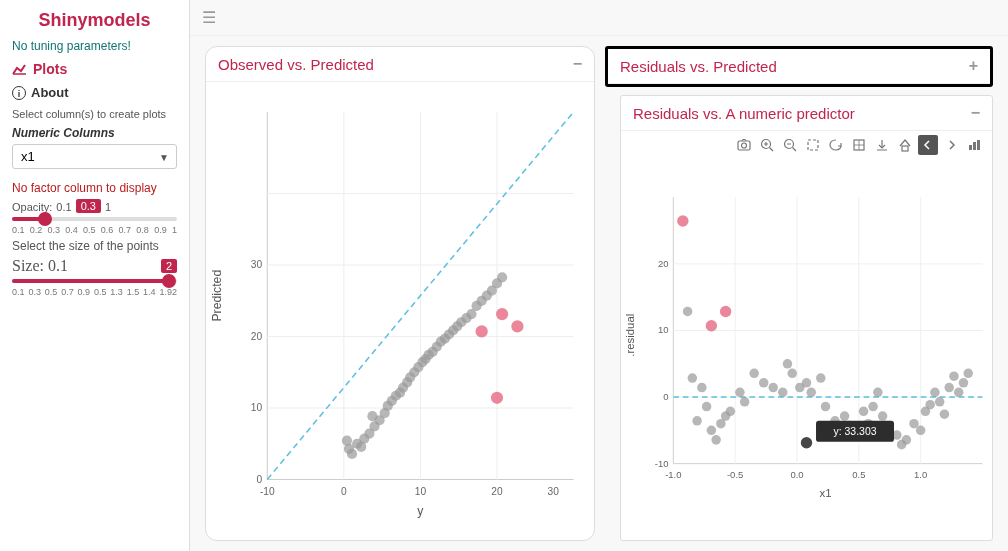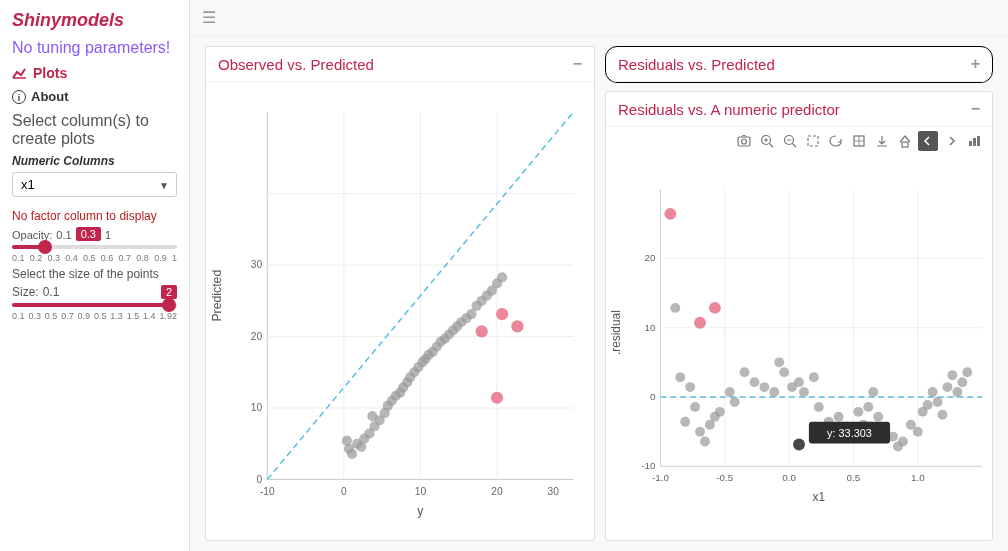--- a/index.html
+++ b/index.html
@@ -11,27 +11,26 @@
       min-width: 190px;
       border-right: 1px solid #ddd;
       padding: 10px 12px;
       overflow-y: auto;
       background: #fff;
     }
     .sidebar-title {
       color: #c0254d;
       font-size: 18px;
       font-weight: bold;
-      text-align: left;
+      text-align: center;
       margin-bottom: 8px;
-      font-style: italic;
     }
     .no-tuning {
-      font-size: 16px;
-      color: #8b5cf6;
+      font-size: 12px;
+      color: #0f766e;
       margin-bottom: 8px;
     }
     .plots-link {
       display: flex;
       align-items: center;
       gap: 5px;
       color: #c0254d;
       font-weight: bold;
       font-size: 14px;
       margin-bottom: 8px;
@@ -41,21 +40,21 @@
     .about-section {
       display: flex;
       align-items: center;
       gap: 5px;
       font-size: 13px;
       font-weight: bold;
       margin-bottom: 8px;
       color: #333;
     }
     .section-label {
-      font-size: 16px;
+      font-size: 11px;
       color: #555;
       margin-bottom: 6px;
     }
     .section-heading {
       font-size: 12px;
       font-weight: bold;
       color: #333;
       margin-bottom: 4px;
       font-style: italic;
     }
@@ -146,21 +145,21 @@
       font-size: 9px;
       color: #777;
     }
     .size-section-label { font-size: 12px; color: #555; margin-bottom: 4px; }
     .size-row {
       display: flex;
       align-items: center;
       gap: 4px;
       margin-bottom: 2px;
     }
-    .size-label { font-size: 12px; color: #555; }
+    .size-label { font-size: 16px; color: #555; font-family: Liberation Serif, serif; }
     .size-value {
       background: #c0254d;
       color: #fff;
       font-size: 11px;
       padding: 1px 5px;
       border-radius: 2px;
       margin-left: auto;
     }
 
     
@@ -189,21 +188,21 @@
       overflow: hidden;
     }
 
     
     .chart-panel {
       flex: 1;
       display: flex;
       flex-direction: column;
       background: #fff;
       border: 1px solid #ddd;
-      border-radius: 3px;
+      border-radius: 12px;
       margin: 0 5px;
       overflow: hidden;
     }
     .chart-header {
       display: flex;
       align-items: center;
       justify-content: space-between;
       padding: 8px 12px;
       border-bottom: 1px solid #eee;
     }
@@ -227,35 +226,36 @@
     
     .right-panel {
       flex: 1;
       display: flex;
       flex-direction: column;
       margin: 0 5px;
       gap: 8px;
     }
     .chart-panel-top {
       background: #fff;
-      border: 1px solid #000000;
-      border-radius: 12px;
+      border: 3px solid #000000;
+      border-radius: 3px;
       overflow: hidden;
     }
     .chart-panel-top .chart-header {
       border-bottom: 1px solid #eee;
     }
     .chart-panel-bottom {
       flex: 1;
       background: #fff;
       border: 1px solid #ddd;
       border-radius: 3px;
       display: flex;
       flex-direction: column;
       overflow: hidden;
+      margin-left: 15px;
     }
     .chart-panel-bottom .chart-header {
       border-bottom: 1px solid #eee;
     }
 
     
     .plotly-toolbar {
       display: flex;
       gap: 3px;
       padding: 4px 8px;

